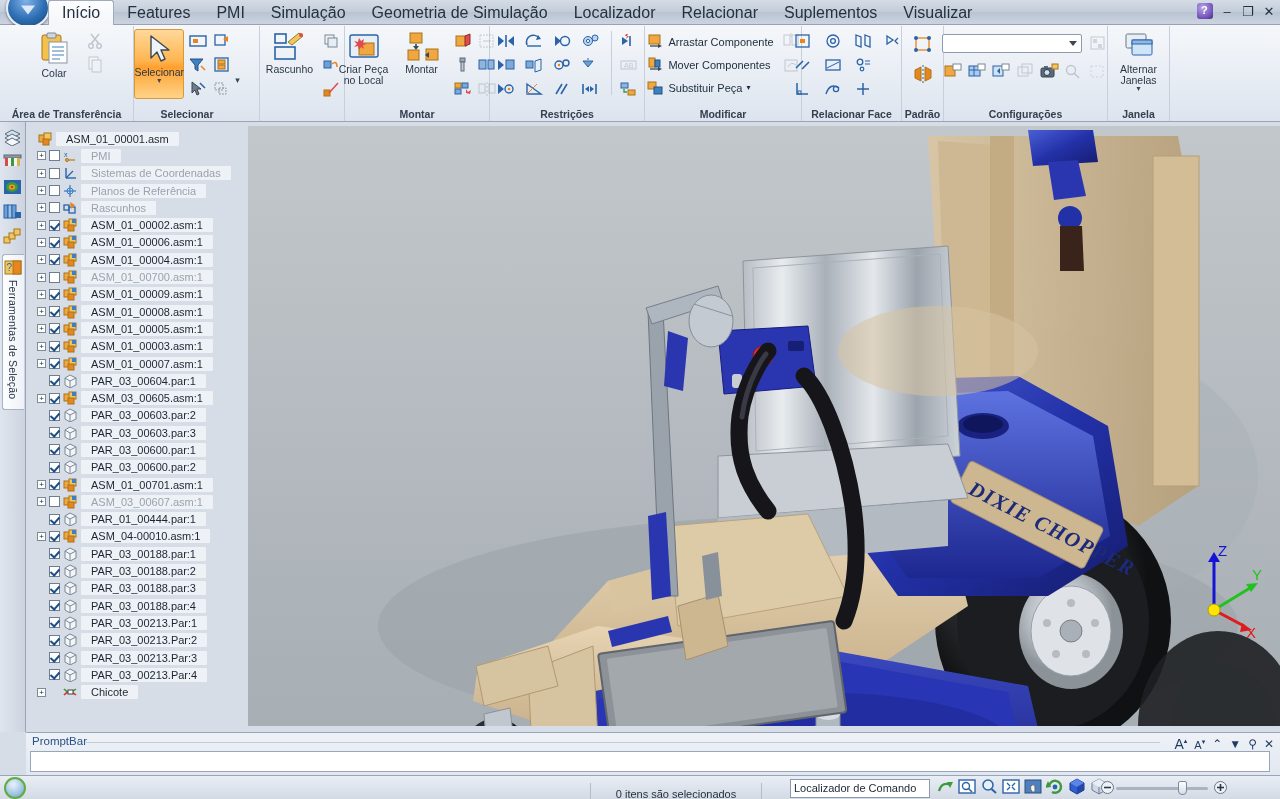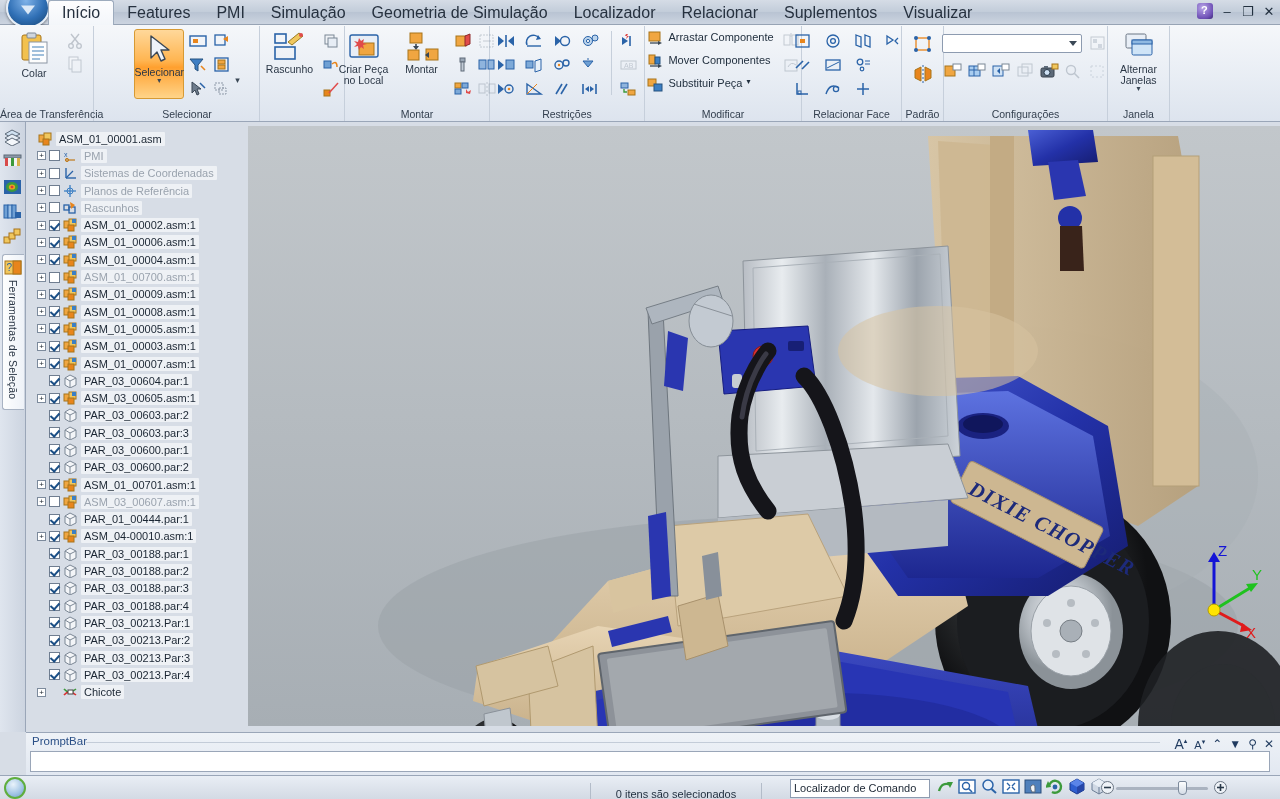--- a/index.html
+++ b/index.html
@@ -60,39 +60,39 @@
     border-bottom: 1px solid #9aa6b8;
   }
   .rgroup {
     position: absolute; top: 1px; height: 95px;
     display: flex; flex-direction: column; align-items: center;
     border-right: 1px solid #c6cfdb;
   }
   .rgroup .gbody { flex: 1; display: flex; align-items: flex-start; padding: 3px 5px 0 5px; gap: 2px; }
   .rgroup .glabel {
     height: 14px; line-height: 14px; font-size: 10.5px; color: #34404f;
-    width: 100%; text-align: center; white-space: nowrap;
+    width: 100%; text-align: center; white-space: nowrap; font-weight: bold;
   }
   .bigbtn {
     width: 56px; display: flex; flex-direction: column; align-items: center;
     padding-top: 3px; cursor: default;
   }
   .bigbtn .lab { font-size: 10.5px; text-align: center; line-height: 11px; margin-top: 2px; color: #2b3746; }
   .bigbtn.sel {
     background: linear-gradient(to bottom, #ffd89a, #ffb551 45%, #ffa02f 55%, #ffd489);
     border: 1px solid #d79a34; border-radius: 3px;
   }
   .smallgrid { display: grid; grid-auto-flow: column; gap: 1px 1px; }
   .ibtn {
     width: 23px; height: 23px; display: flex; align-items: center; justify-content: center;
     cursor: default; border-radius: 2px;
   }
   .ibtn.dis { opacity: .38; }
   .textbtn {
-    display: flex; gap: 4px; height: 21px;
+    display: flex; align-items: center; gap: 4px; height: 21px;
     padding: 0 4px; font-size: 11px; color: #22303f; white-space: nowrap; cursor: default;
   }
   .combo {
     width: 140px; height: 19px; background: #fff; border: 1px solid #8d9bb0;
     border-radius: 2px; position: relative;
   }
   .combo .arr { position: absolute; right: 4px; top: 6px; border-left: 4px solid transparent;
     border-right: 4px solid transparent; border-top: 5px solid #3b4856; }
   .sep-v { width: 1px; height: 64px; background: #c6cfdb; margin: 2px 3px 0 3px; }
   .carets { font-size: 8px; color: #3b4856; line-height: 6px; text-align:center; }
@@ -130,21 +130,21 @@
   .tplus.blank { border: none; background: none; }
   .tcheck {
     width: 11px; height: 11px; border: 1px solid #6f7d90; background: #fff;
     margin-right: 3px; flex: 0 0 auto; position: relative;
   }
   .tcheck.on::after {
     content: ""; position: absolute; left: 2px; top: 0px; width: 4px; height: 7px;
     border: solid #1b4f86; border-width: 0 2px 2px 0; transform: rotate(42deg);
   }
   .ticon { width: 15px; height: 14px; margin-right: 3px; flex: 0 0 auto; }
-  .tlabel { background: #eef1f5; padding: 0 3px; line-height: 14px; border-radius: 1px; }
+  .tlabel { background: #eef1f5; padding: 0 10px; line-height: 14px; border-radius: 1px; }
   .trow.dim .tlabel { color: #9aa3ae; }
   .trow.root .tlabel { background: #eef1f5; }
   .indent1 { padding-left: 11px; }
 
   
   .viewport {
     position: absolute; left: 248px; top: 126px; width: 1032px; height: 600px;
     background: linear-gradient(to bottom, #c0c5c9 0%, #b6bcc1 45%, #a9b0b5 100%);
     overflow: hidden;
   }
@@ -214,21 +214,21 @@
     <div class="win-btns">
       <div class="win-help"></div>
       <div class="win-b">–</div>
       <div class="win-b">❐</div>
       <div class="win-b">✕</div>
     </div>
   </div>
 
   <div class="ribbon">
 
-    <div class="rgroup" style="left:0px;width:94px;">
+    <div class="rgroup" style="left:0px;width:134px;">
       <div class="gbody">
         <div class="bigbtn">
           <svg width="34" height="34" viewBox="0 0 34 34">
             <rect x="5" y="3" width="19" height="25" rx="2" fill="#f2c14e" stroke="#a8751a"></rect>
             <rect x="10" y="1" width="9" height="5" rx="1" fill="#cfd6de" stroke="#7d8895"></rect>
             <rect x="12" y="10" width="18" height="21" fill="#fdfdfd" stroke="#8b95a3"></rect>
             <g stroke="#6f9ec9" stroke-width="1.3">
               <line x1="15" y1="15" x2="27" y2="15"></line>
                 <line x1="15" y1="19" x2="27" y2="19"></line>
               <line x1="15" y1="23" x2="27" y2="23"></line>

